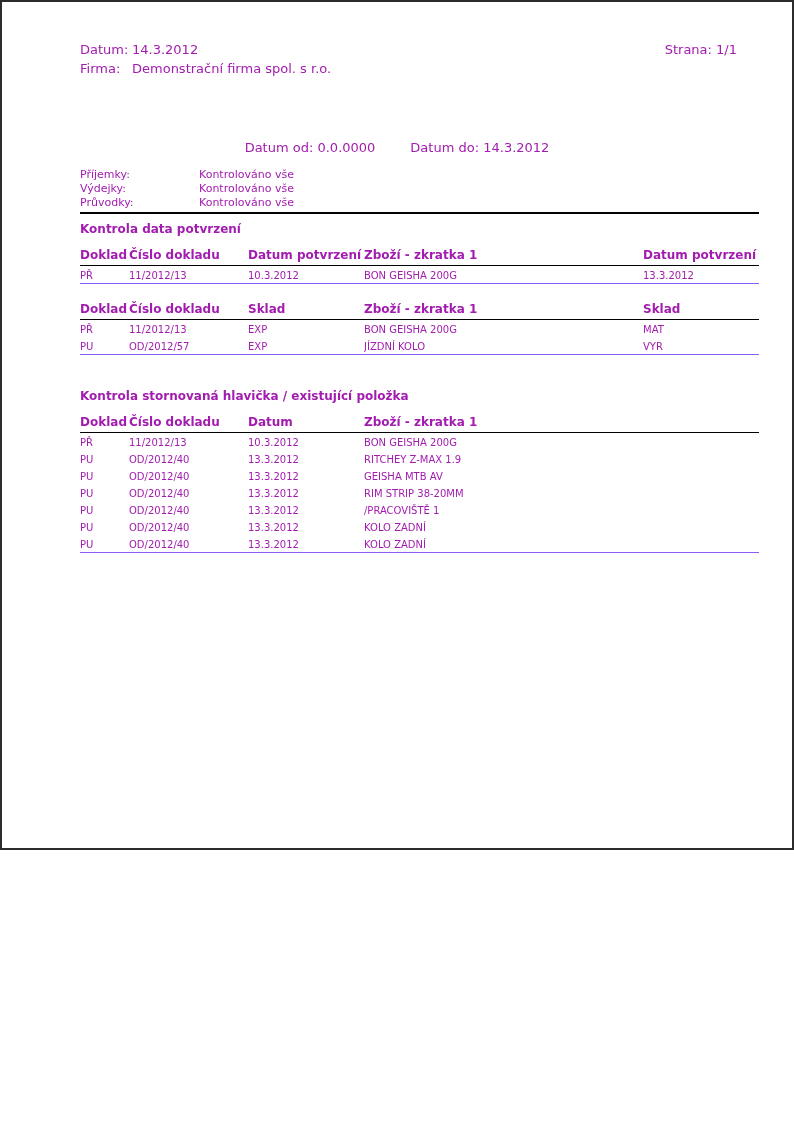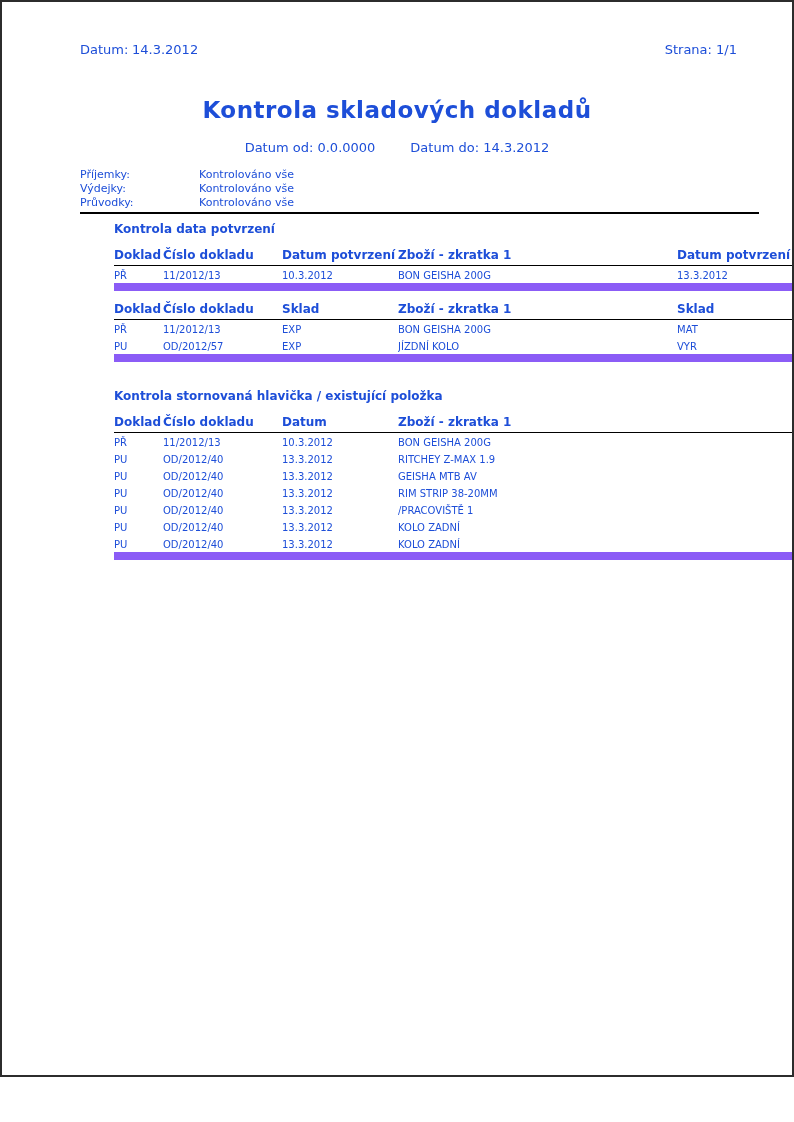--- a/index.html
+++ b/index.html
@@ -1,24 +1,24 @@
 <!DOCTYPE html>
 <html><head>
 <meta charset="utf-8">
 <style>
   html, body { margin: 0; padding: 0; background: #fff; }
   .page {
     position: relative;
     width: 794px;
-    height: 1077px;
+    height: 850px;
     box-sizing: border-box;
     border: 2px solid #2c2c2c;
     background: #fff;
     font-family: "DejaVu Sans", "Liberation Sans", sans-serif;
-    color: #1d4ed8;
+    color: #a21caf;
     overflow: hidden;
   }
   .doc-header {
     position: absolute;
     top: 38px; left: 78px; right: 55px;
     display: flex;
     justify-content: space-between;
     font-size: 13px;
     line-height: 19px;
   }
@@ -46,34 +46,34 @@
     line-height: 14px;
   }
   .filter-row { display: flex; }
   .filter-label { width: 119px; }
   .top-rule {
     position: absolute;
     top: 210px; left: 78px;
     width: 679px; height: 2px;
     background: #000;
   }
-  .section { position: absolute; left: 78px; width: 679px; margin-left: 34px; }
+  .section { position: absolute; left: 78px; width: 679px; }
   .section-1 { top: 220px; }
   .section-2 { top: 295px; }
   .section-3 { top: 387px; }
   .section-title {
     font-size: 12px;
     font-weight: bold;
     margin-bottom: 7px;
   }
   table.report {
     width: 679px;
     border-collapse: collapse;
     table-layout: fixed;
-    border-bottom: 8px solid #8b5cf6;
+    border-bottom: 1px solid #8b5cf6;
   }
   table.report th {
     text-align: left;
     font-size: 12px;
     font-weight: bold;
     padding: 5px 0 3px 0;
     border-bottom: 1px solid #000;
     white-space: nowrap;
     overflow: hidden;
   }
@@ -94,25 +94,28 @@
 <body>
 
 <div class="page">
 
   <div class="doc-header">
     <div>
       <div class="meta-row">
         <span class="meta-label">Datum:</span>
         <span>14.3.2012</span>
       </div>
+      <div class="meta-row">
+        <span class="meta-label">Firma:</span>
+        <span>Demonstrační firma spol. s r.o.</span>
+      </div>
     </div>
     <div>Strana: 1/1</div>
   </div>
 
-  <div class="doc-title">Kontrola skladových dokladů</div>
 
   <div class="doc-subtitle">
     <span class="pair"><span>Datum od:</span> <span>0.0.0000</span></span><span class="pair"><span>Datum do:</span> <span>14.3.2012</span></span>
   </div>
 
   <div class="filters">
     <div class="filter-row">
       <span class="filter-label">Příjemky:</span>
       <span>Kontrolováno vše</span>
     </div>

